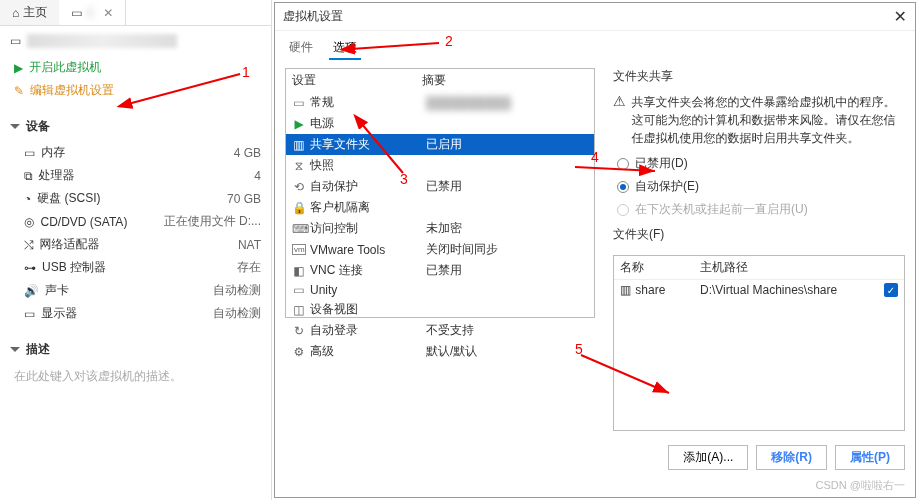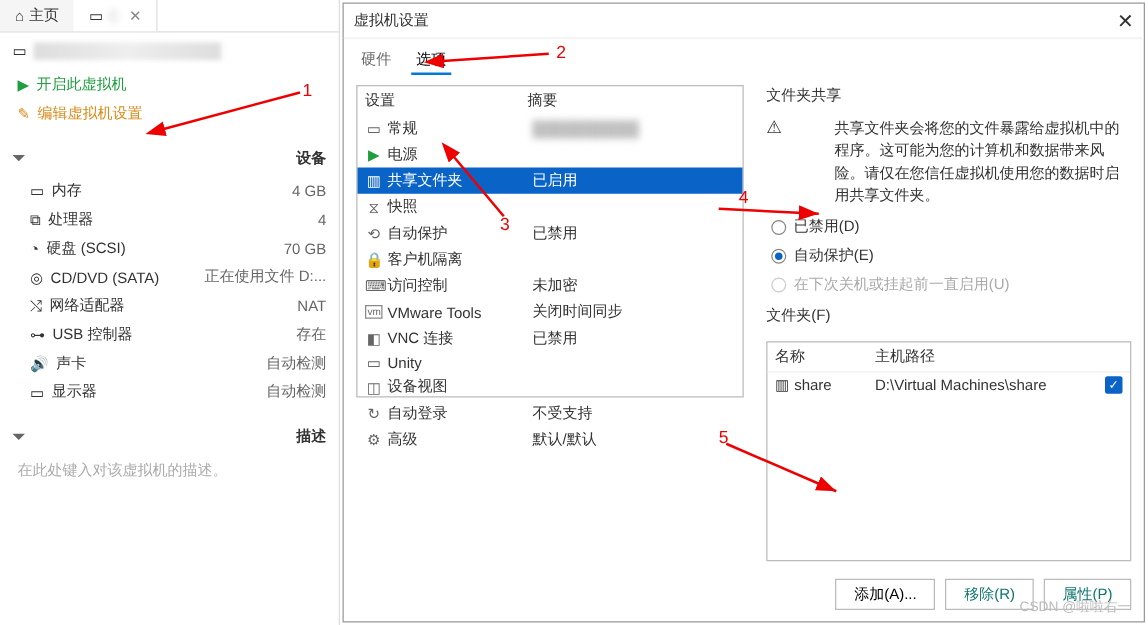--- a/index.html
+++ b/index.html
@@ -8,21 +8,21 @@
     .tabs-row { height: 26px; display: flex; border-bottom: 1px solid #ddd; align-items: center; }
     .tab { padding: 4px 12px; display: flex; align-items: center; gap: 4px; height: 100%; cursor: pointer; }
     .tab.home { background: #f5f5f5; }
     .tab.active { background: #fff; border-right: 1px solid #ddd; }
     .tab-close { margin-left: 4px; color: #888; }
     .title-row { display: flex; align-items: center; gap: 6px; padding: 6px 10px; height: 30px; }
     .title-row .title-blur { width: 150px; height: 14px; background: linear-gradient(90deg,#ddd,#eee,#ddd); filter: blur(2px); }
     .action-row { display: flex; align-items: center; gap: 6px; padding: 3px 14px; }
     .action-row.green { color: #1e9e3e; }
     .action-row.orange { color: #d98b1a; }
-    .section-header { display: flex; align-items: center; gap: 6px; padding: 6px 10px; margin-top: 10px; font-weight: bold; justify-content: space-between; }
+    .section-header { display: flex; align-items: center; gap: 6px; padding: 6px 10px; margin-top: 10px; font-weight: bold; }
     .caret { display: inline-block; width: 0; height: 0; border-top: 5px solid #666; border-left: 5px solid transparent; border-right: 5px solid transparent; }
     .device-row { display: flex; align-items: center; padding: 3px 10px 3px 24px; gap: 6px; }
     .device-row .lbl { flex: 1; }
     .device-row .val { color: #666; }
     .desc-hint { color: #aaa; padding: 4px 10px 0 14px; }
     .right-panel { flex: 1; border: 1px solid #999; margin: 2px; position: relative; }
     .dlg-header { display: flex; justify-content: space-between; align-items: center; height: 28px; padding: 0 8px; border-bottom: 1px solid #eee; }
     .dlg-close { font-size: 16px; color: #333; cursor: pointer; }
     .dlg-tabs { display: flex; padding: 6px 10px 0 10px; gap: 12px; }
     .dlg-tab { padding: 2px 4px; cursor: pointer; color: #666; }
@@ -32,36 +32,36 @@
     .settings-head { display: flex; padding: 3px 6px; }
     .settings-head .c1 { width: 130px; }
     .settings-row { display: flex; align-items: center; padding: 2px 6px; gap: 4px; }
     .settings-row .ic { width: 14px; text-align: center; color: #666; }
     .settings-row .c1 { width: 112px; }
     .settings-row.selected { background: #0a64c8; color: #fff; }
     .settings-row.selected .ic { color: #fff; }
     .right-col { flex: 1; display: flex; flex-direction: column; gap: 8px; }
     .warn-box { display: flex; gap: 6px; }
     .warn-icon { color: #333; font-size: 14px; }
-    .warn-text { line-height: 1.5; margin-left: 36px; }
+    .warn-text { line-height: 1.5; }
     .radio-group { display: flex; flex-direction: column; gap: 6px; margin-left: 4px; }
     .radio-row { display: flex; align-items: center; gap: 6px; }
     .radio { width: 12px; height: 12px; border-radius: 50%; border: 1px solid #888; display: inline-flex; align-items: center; justify-content: center; }
     .radio.checked::after { content: ""; width: 6px; height: 6px; border-radius: 50%; background: #0a64c8; }
     .radio.disabled { border-color: #ccc; }
     .radio.disabled + span { color: #aaa; }
     .folders-box { border: 1px solid #bbb; height: 176px; margin-top: 4px; }
     .folders-head { display: flex; padding: 3px 6px; border-bottom: 1px solid #eee; }
     .folders-head .fc1 { width: 80px; }
     .folder-row { display: flex; align-items: center; padding: 3px 6px; gap: 4px; }
     .folder-row .fc1 { width: 76px; display: flex; gap: 4px; align-items: center; }
     .chk { width: 14px; height: 14px; background: #0a64c8; color: #fff; display: inline-flex; align-items: center; justify-content: center; font-size: 10px; border-radius: 2px; }
     .btn-row { display: flex; justify-content: flex-end; gap: 8px; margin-top: 6px; align-items: center; }
     .btn { border: 1px solid #bbb; padding: 3px 14px; background: #fff; cursor: pointer; }
-    .btn.disabled { color: #0f766e; }
+    .btn.disabled { color: #3b82f6; font-weight: bold; }
     .arrow { position: absolute; pointer-events: none; z-index: 10; }
     .arrow svg { overflow: visible; }
     .watermark { position: absolute; right: 10px; bottom: 4px; color: #bbb; font-size: 11px; }
     .blur-text { filter: blur(3px); color: #c0c0c0; }
     .red-num { color: #e00; font-size: 14px; position: absolute; z-index: 11; }
   </style>
 </head>
 <body>
 
 <div class="left-panel">

